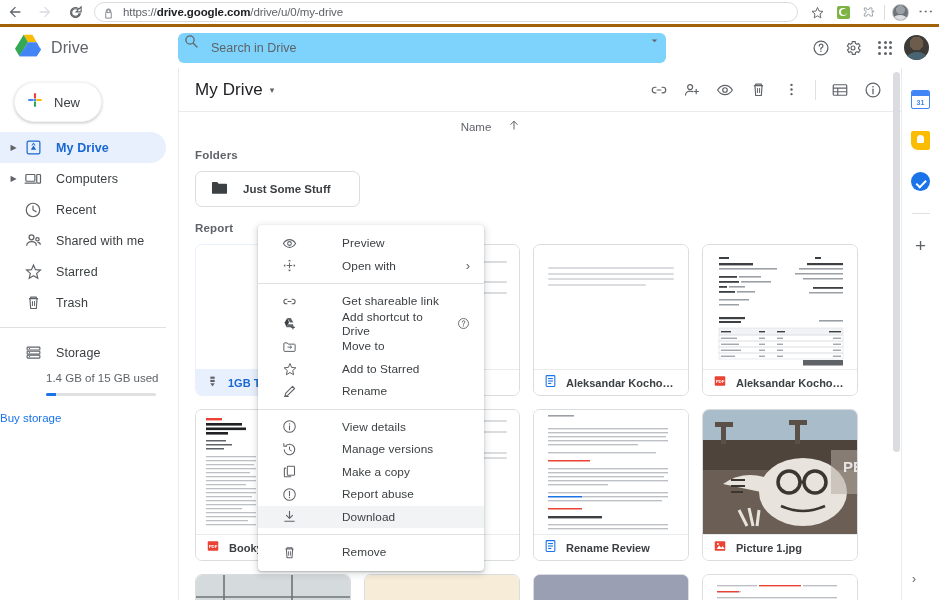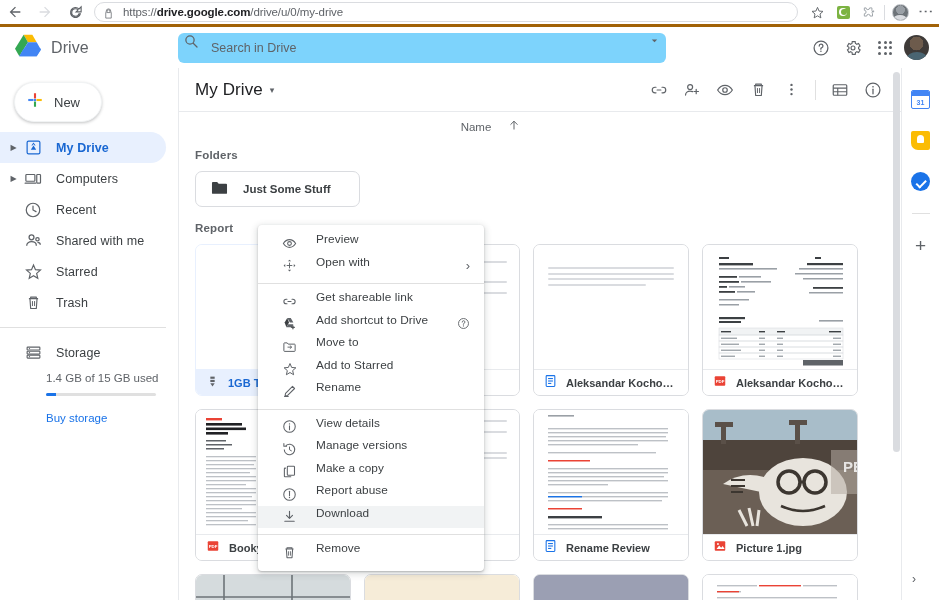--- a/index.html
+++ b/index.html
@@ -94,21 +94,21 @@
   .nav-item.active .nav-label { color: #1967d2; font-weight: bold; }
   .nav-arrow { width: 15px; display: flex; align-items: center; justify-content: center; color: #5f6368; font-size: 8px; }
   .nav-icon { width: 24px; display: flex; align-items: center; justify-content: center; flex: 0 0 24px; }
   .nav-label { font-size: 12.5px; color: #3c4043; margin-left: 11px; letter-spacing: 0.1px; }
   .sb-divider { height: 1px; background: #e0e0e0; margin: 9px 12px 9px 0; }
   .storage-text { font-size: 11.5px; color: #5f6368; padding-left: 46px; margin-top: 4px; }
   .storage-bar {
     height: 3px; background: #e0e0e0; margin: 9px 22px 0 46px; border-radius: 2px; overflow: hidden;
   }
   .storage-fill { height: 3px; background: #1a73e8; width: 9%; }
-  .buy-storage { font-size: 11.5px; color: #1a73e8; padding-left: 46px; margin-top: 16px; cursor: pointer; }
+  .buy-storage { font-size: 11.5px; color: #1a73e8; margin-top: 16px; cursor: pointer; }
 
   
   .main {
     position: absolute; top: 68px; left: 178px; width: 723px; height: 532px;
     background: #fff; border-left: 1px solid #e8eaed; overflow: hidden;
   }
   .main-toolbar {
     height: 43px; display: flex; align-items: center; padding: 0 12px 0 16px;
   }
   .crumb { font-size: 17px; color: #202124; letter-spacing: 0.1px; cursor: pointer; }
@@ -162,22 +162,22 @@
   .doc-lines span.gap { background: transparent; height: 6px; }
 
   
   .ctx-menu {
     position: absolute; left: 258px; top: 225px; width: 226px;
     background: #fff; border-radius: 4px;
     box-shadow: 0 2px 6px 2px rgba(60,64,67,.15), 0 1px 2px rgba(60,64,67,.3);
     padding: 7px 0 7px 0; z-index: 50;
   }
   .ctx-item {
-    height: 22.5px; display: flex; padding: 0 14px 0 22px;
-    cursor: pointer; position: relative;
+    height: 22.5px; display: flex; align-items: center; padding: 0 14px 0 22px;
+    cursor: pointer; position: relative; gap: 26px;
   }
   .ctx-item.hovered { background: #f1f3f4; }
   .ctx-icon { width: 19px; flex: 0 0 19px; display: flex; align-items: center; justify-content: center; }
   .ctx-label { font-size: 11.8px; color: #3c4043; margin-left: 17px; letter-spacing: 0.1px; }
   .ctx-trail { margin-left: auto; display: flex; align-items: center; color: #5f6368; }
   .ctx-sep { height: 1px; background: #e0e0e0; margin: 6px 0; }
 
   
   .right-rail {
     position: absolute; top: 68px; left: 901px; width: 38px; height: 532px;

